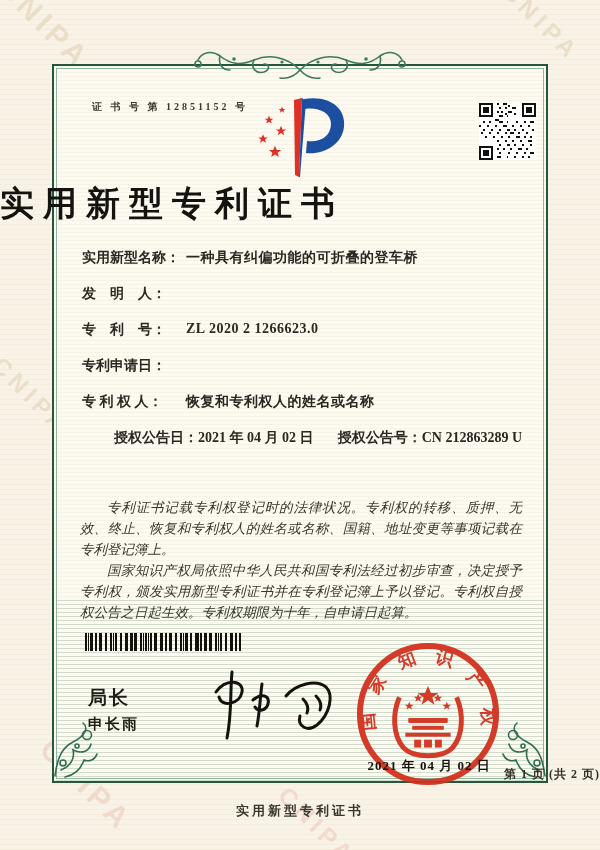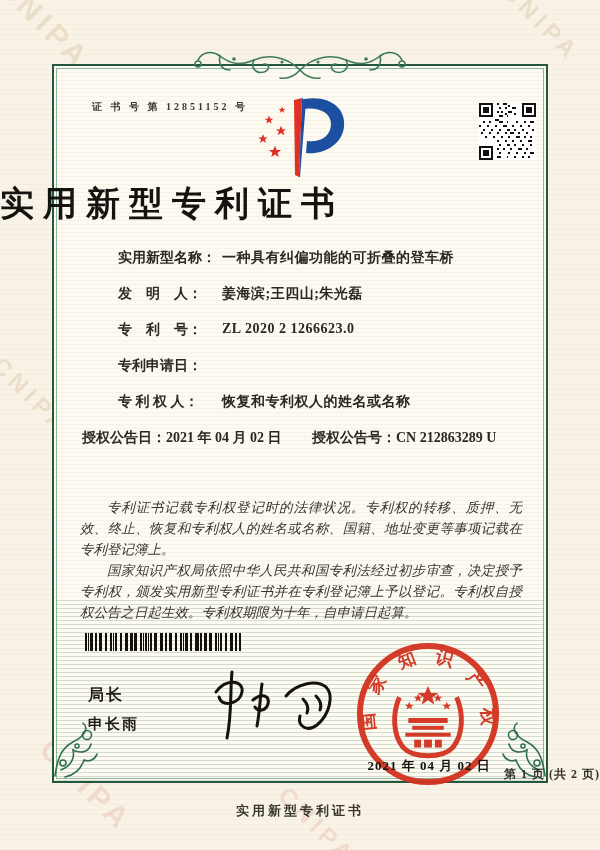--- a/index.html
+++ b/index.html
@@ -50,42 +50,42 @@
   }
   .logo{ position:absolute; left:251px; top:95px; width:98px; height:86px; z-index:4; }
   .qr{ position:absolute; left:479px; top:103px; width:57px; height:57px; z-index:4; }
   .title{
     position:absolute; left:0; top:181px; width:540px; text-align:left; z-index:4;
     font-size:34px; font-weight:bold; letter-spacing:9px; color:#15130f;
   }
   
   .fields{ position:absolute; left:82px; top:249px; width:440px; z-index:4; }
   .frow{ display:flex; align-items:flex-start; height:36px; font-size:14px; font-weight:bold; color:#2b2823; }
-  .frow .lab{ flex:0 0 104px; white-space:nowrap;margin-left:36px; }
+  .frow .lab{ flex:0 0 104px; white-space:nowrap; }
   .frow .val{ flex:1; letter-spacing:.5px; }
   .grant{ display:flex; height:30px; font-size:14px; font-weight:bold; color:#2b2823; }
-  .grant .g1{ width:230px; white-space:nowrap; }
+  .grant .g1{ width:230px; white-space:nowrap;margin-left:32px; }
   .grant .g2{ white-space:nowrap; }
   
   .body-text{
     position:absolute; left:80px; top:497px; width:442px; z-index:4;
     font-size:13.5px; line-height:21px; color:#3a352c; font-style:italic; font-weight:500;
     text-align:justify;
   }
   .body-text p{ text-indent:2em; }
   
   .barcode{
     position:absolute; left:85px; top:633px; width:156px; height:18px; z-index:4;
     background:
       repeating-linear-gradient(90deg,#14110c 0 2px,transparent 2px 5px),
       repeating-linear-gradient(90deg,#14110c 0 1px,transparent 1px 7px),
       repeating-linear-gradient(90deg,transparent 0 3px,#14110c 3px 4px,transparent 4px 11px);
   }
   
-  .sig-title{ position:absolute; left:88px; top:685px; font-size:16px; font-weight:bold; color:#211e18; z-index:4; letter-spacing:2px;}
+  .sig-title{ position:absolute; left:88px; top:685px; font-size:19px; font-weight:bold; color:#211e18; z-index:4; letter-spacing:2px;}
   .sig-name{ position:absolute; left:88px; top:715px; font-size:15px; font-weight:bold; color:#211e18; z-index:4; letter-spacing:2px;}
   .sig-script{ position:absolute; left:198px; top:666px; width:150px; height:80px; z-index:4; }
   
   .seal{ position:absolute; left:354px; top:640px; width:148px; height:148px; z-index:5; opacity:.95; }
   .seal-date{
     position:absolute; left:356px; top:757px; width:146px; text-align:center; z-index:6;
     font-size:13px; font-weight:bold; color:#17140f; letter-spacing:1px; white-space:nowrap;
   }
   
   .page-info{
@@ -195,21 +195,20 @@
 
   <div class="title">实用新型专利证书</div>
 
   <div class="fields">
     <div class="frow">
       <span class="lab">实用新型名称：</span>
       <span class="val">一种具有纠偏功能的可折叠的登车桥</span>
     </div>
     <div class="frow">
       <span class="lab">发　明　人：</span>
-      <span class="val">姜海滨;王四山;朱光磊</span>
     </div>
     <div class="frow">
       <span class="lab">专　利　号：</span>
       <span class="val">ZL 2020 2 1266623.0</span>
     </div>
     <div class="frow">
       <span class="lab">专利申请日：</span>
     </div>
     <div class="frow">
       <span class="lab">专 利 权 人：</span>

